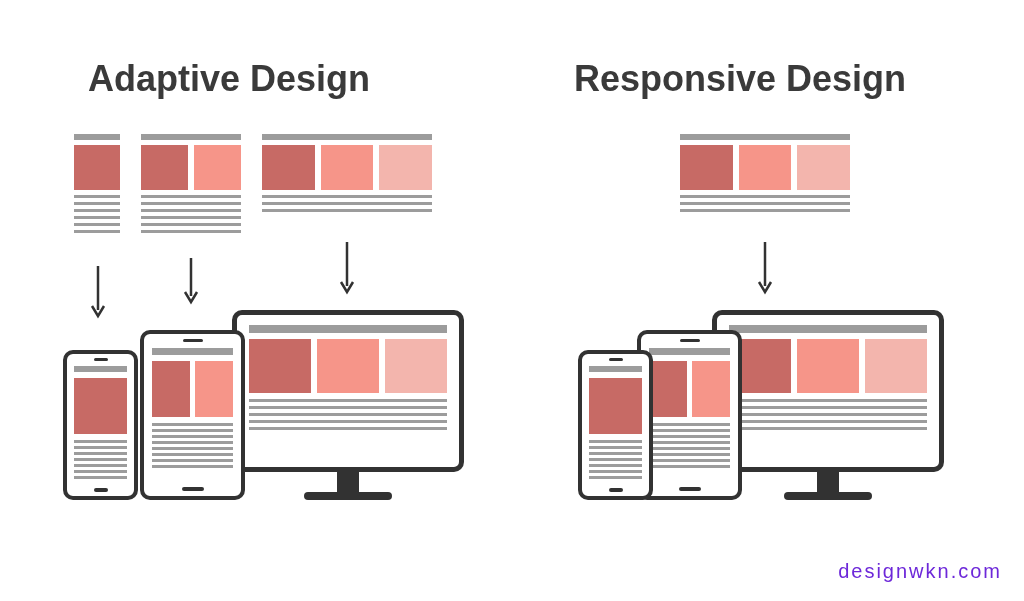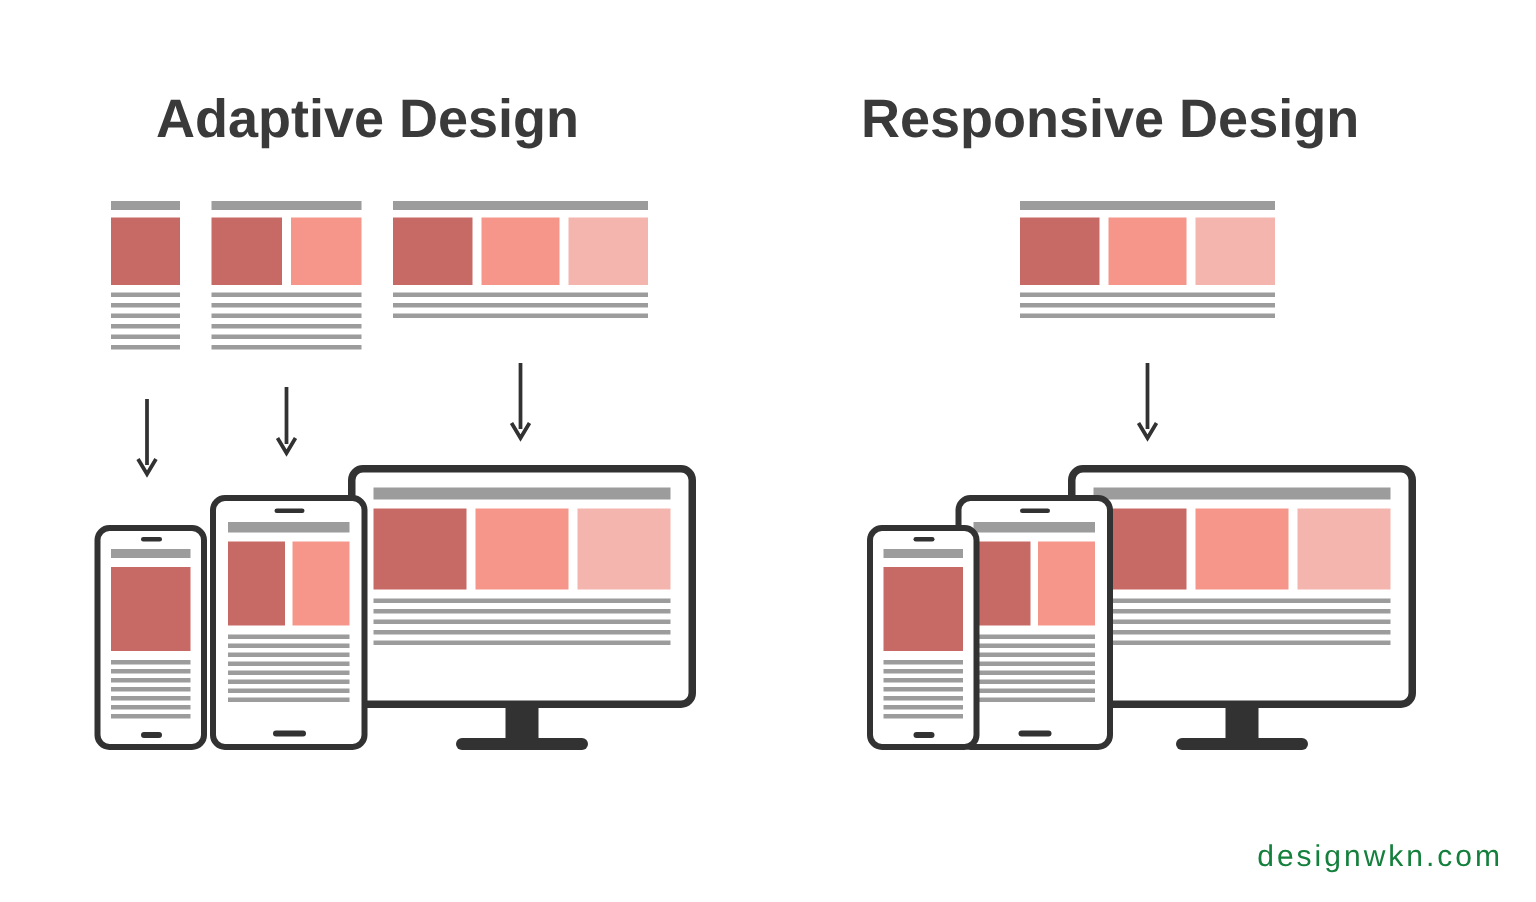--- a/index.html
+++ b/index.html
@@ -89,27 +89,27 @@
   .phone .home { position:absolute; bottom:4px; left:50%; transform:translateX(-50%); width:14px; height:4px; background:#323232; border-radius:2px; }
   .phone .bar-top { height:6px; }
   .phone .boxrow .box { height:56px; }
   .phone .lines .line { height:2.5px; margin-bottom:3.5px; }
 
   .credit {
     position: absolute;
     right: 22px; bottom: 18px;
     font-size: 20px;
     letter-spacing: 2px;
-    color: #15803d;
+    color: #6d28d9;
   }
 </style>
 </head>
 <body>
 
-<div class="section-title" style="left:104px; top:58px;">Adaptive Design</div>
+<div class="section-title" style="left:88px; top:58px;">Adaptive Design</div>
 
 <div class="wf" style="left:74px; top:134px; width:46px;">
   <div class="bar-top" style="height:6px;"></div>
   <div class="boxrow" style="margin:5px 0">
       <div class="box c-mid" style="height:45px;"></div>
     </div>
   <div class="lines">
     <div class="line"></div>
       <div class="line"></div>
       <div class="line"></div>

